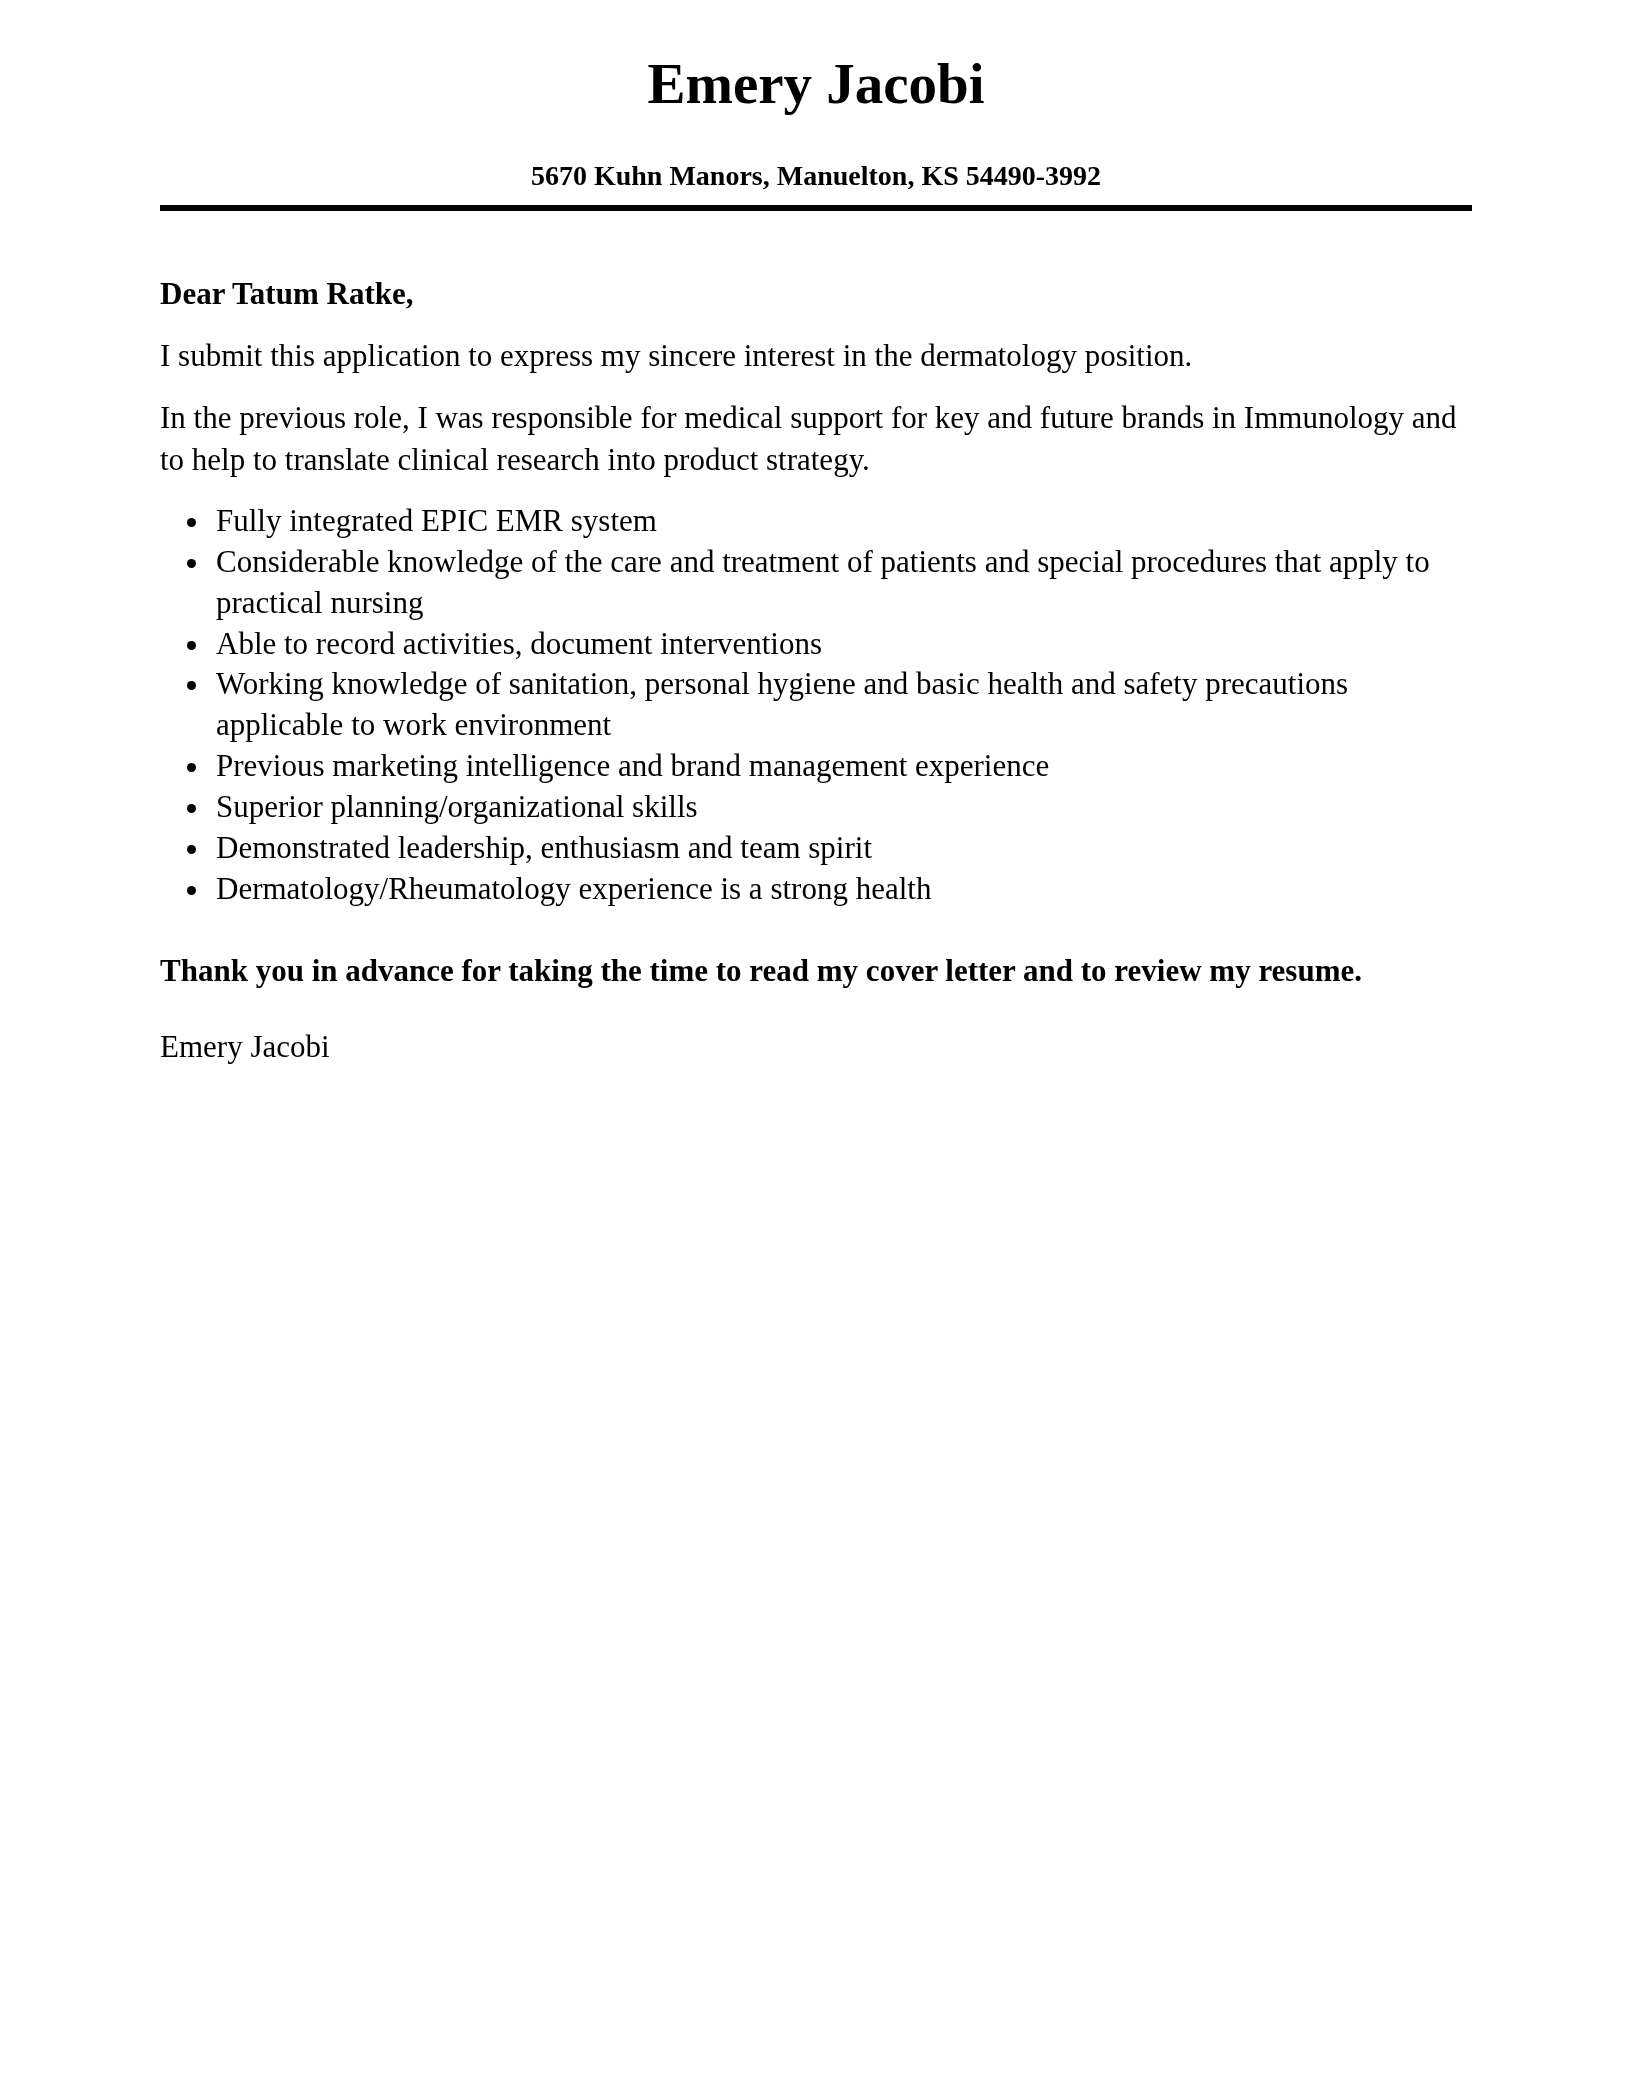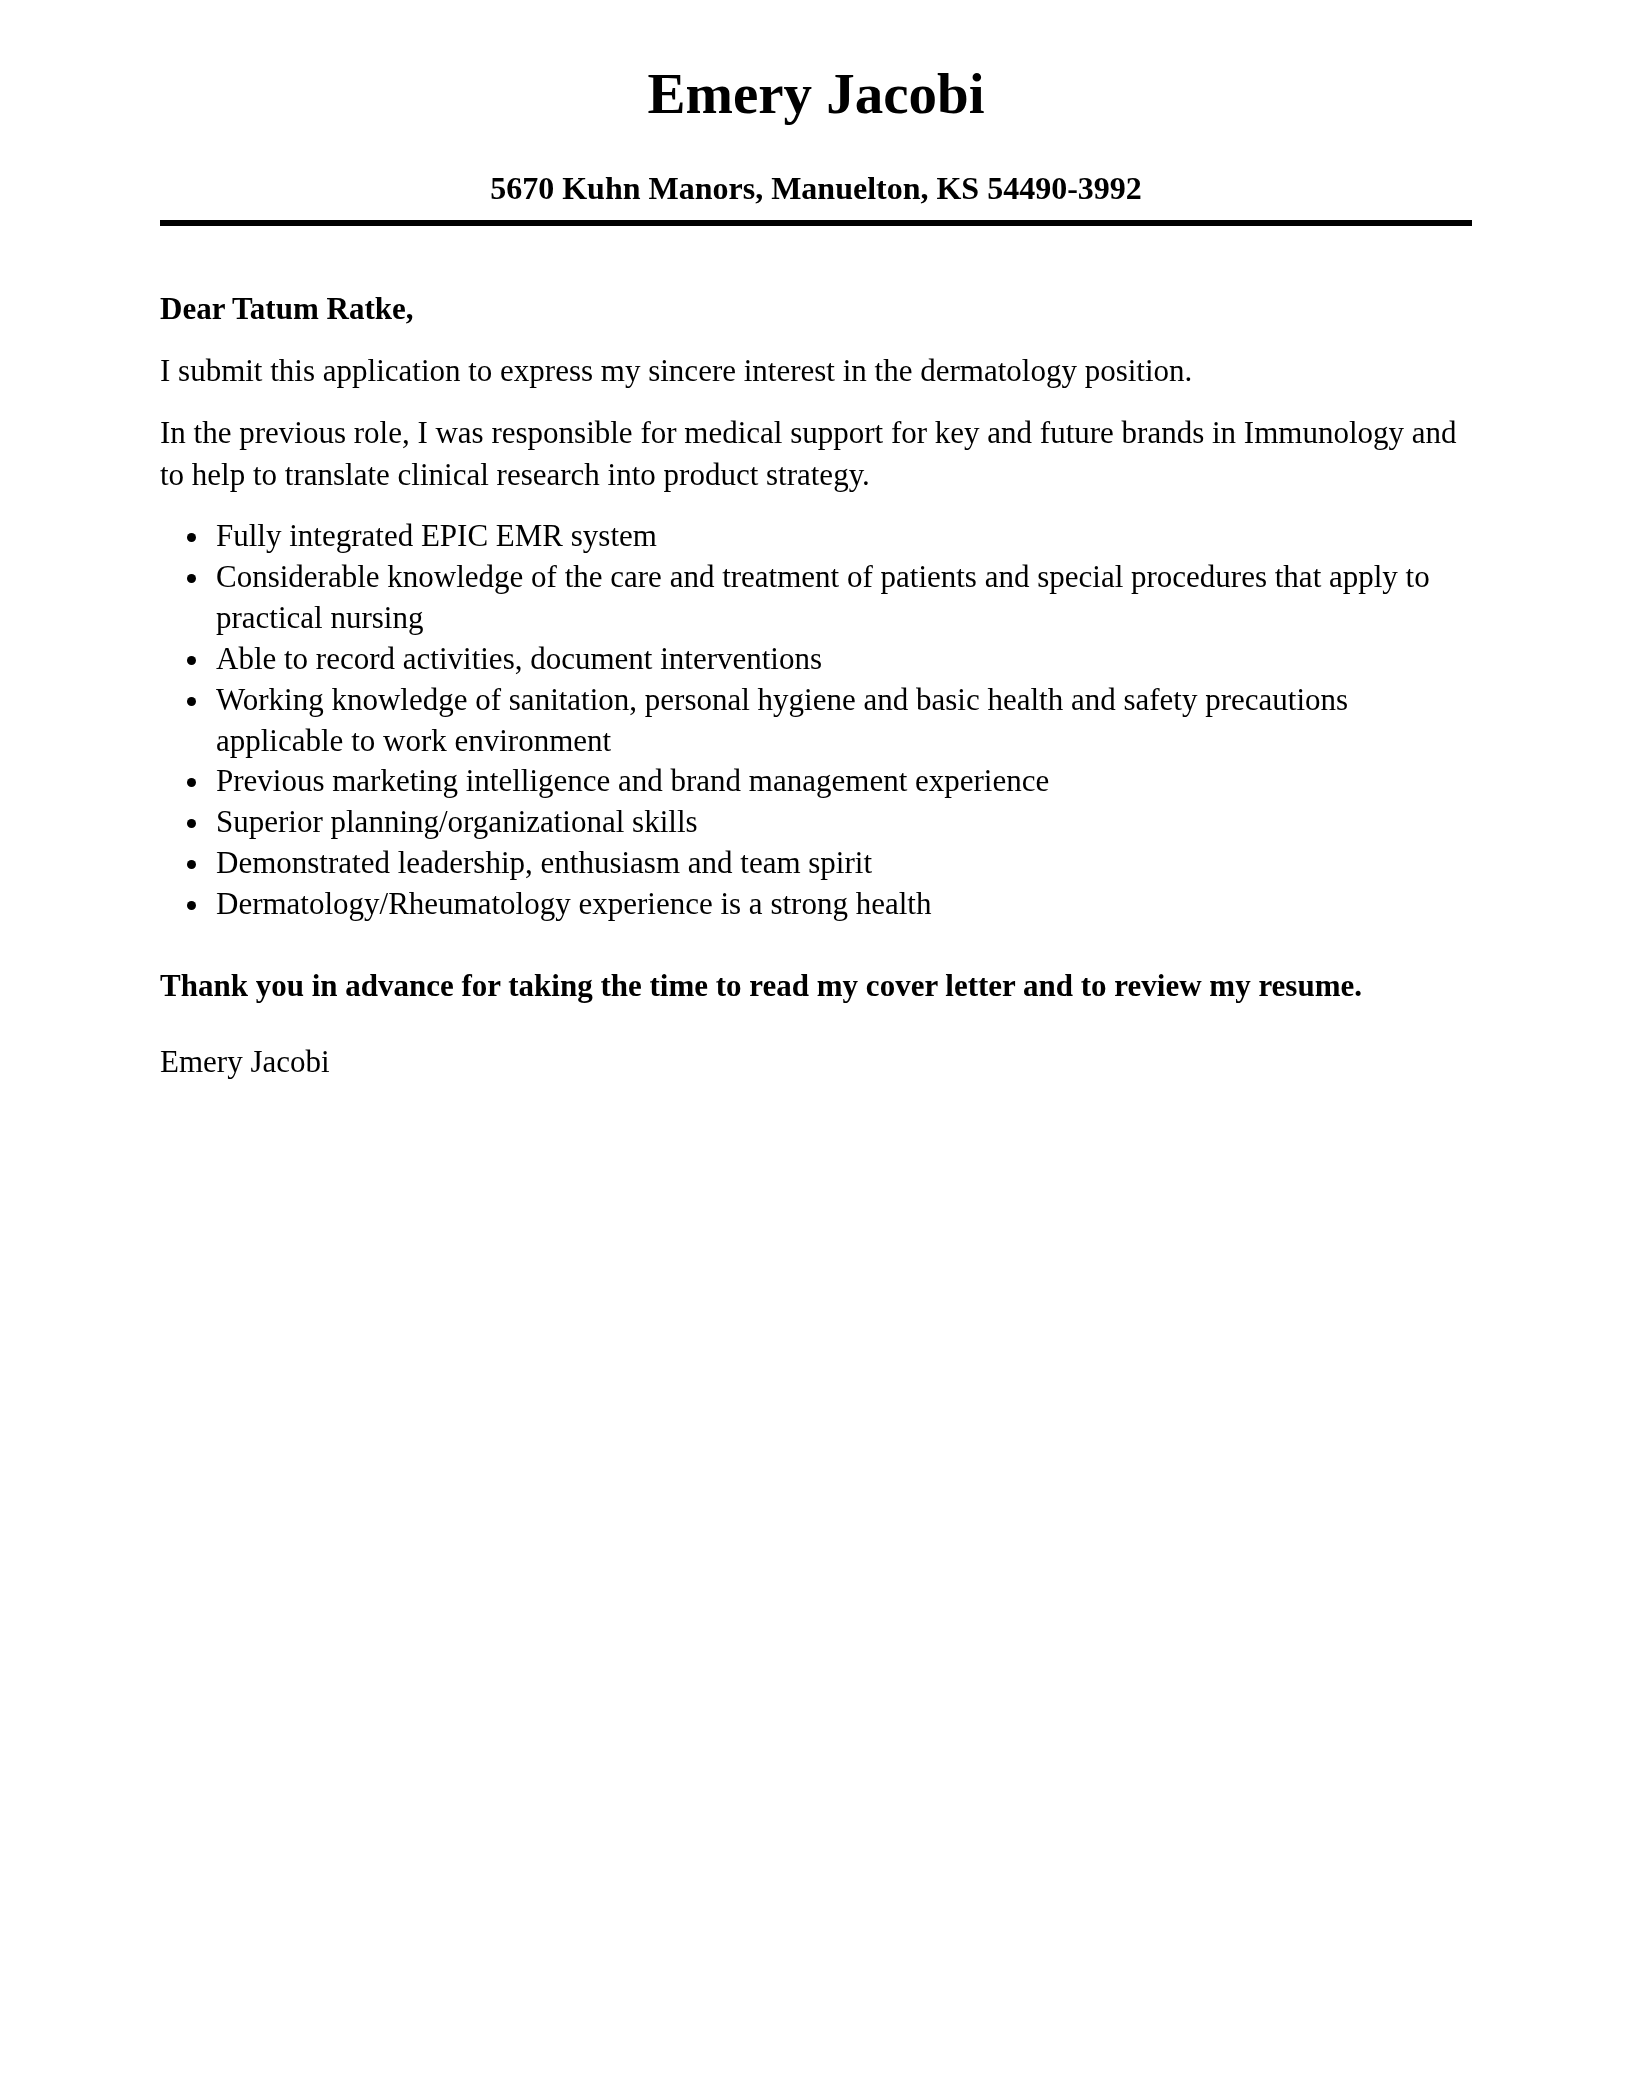--- a/index.html
+++ b/index.html
@@ -5,39 +5,39 @@
   :root{
     --text:#000000;
     --background:#ffffff;
     --rule:#000000;
   }
   html,body{margin:0;padding:0;background:var(--background);}
   .page{
     width:1632px;
     height:2070px;
     box-sizing:border-box;
-    padding:10px 160px;
+    padding:0 160px;
     background:var(--background);
     color:var(--text);
     font-family:"Liberation Serif", serif;
     font-size:31px;
     line-height:1.355;
     overflow:hidden;
   }
   .letter-head{padding-top:50px;}
   .applicant-name{
     margin:0;
     font-size:57px;
     line-height:1.2;
     font-weight:bold;
     text-align:center;
   }
   .applicant-address{
     margin:40px 0 10px;
-    font-size:32px;
+    font-size:28px;
     line-height:1.3;
     font-weight:bold;
     text-align:center;
   }
   .head-rule{
     border:0;
     border-top:6px solid var(--rule);
     margin:0;
   }
   .letter-body{margin-top:62px;}

